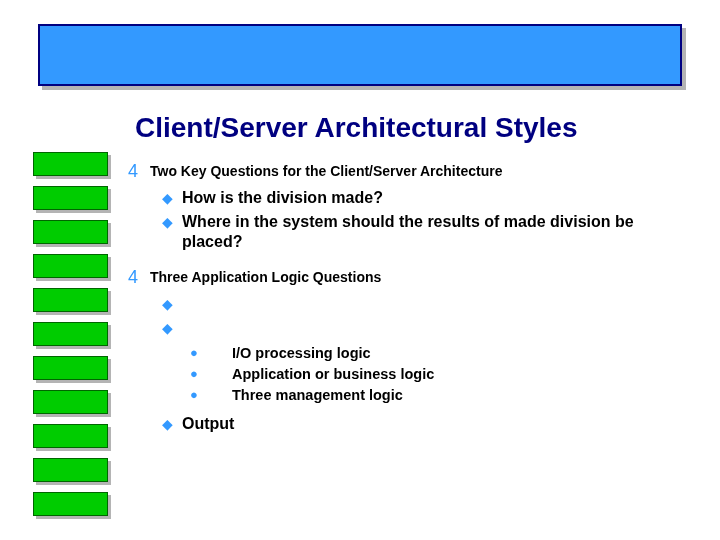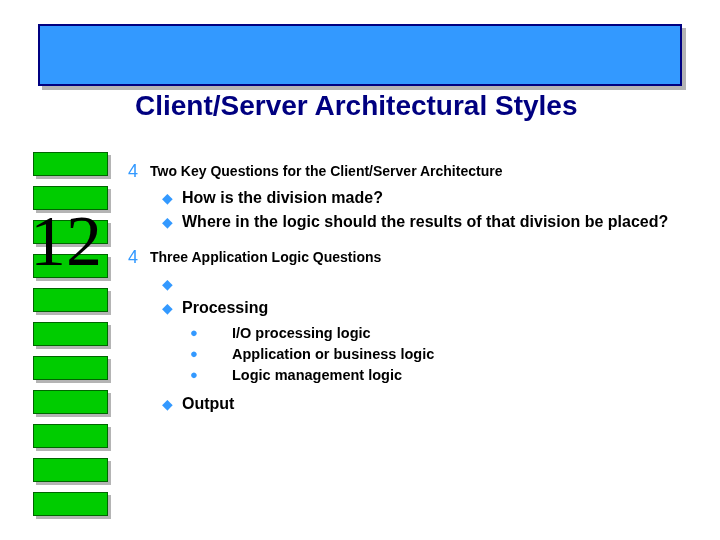--- a/index.html
+++ b/index.html
@@ -5,21 +5,21 @@
   * { box-sizing: border-box; margin: 0; padding: 0; }
   html, body { width: 720px; height: 540px; font-family: Arial, Helvetica, sans-serif; background: #fff; }
   .slide { position: relative; width: 720px; height: 540px; background: #fff; }
   .topbar-wrap { position: absolute; left: 38px; top: 24px; width: 644px; height: 62px; }
   .topbar-shadow { position: absolute; left: 4px; top: 4px; width: 644px; height: 62px; background: #b4b4b4; }
   .topbar { position: absolute; left: 0; top: 0; width: 644px; height: 62px; background: #3399ff; border: 2px solid #000080; }
   .greenbox { position: absolute; width: 75px; height: 24px; }
   .greenbox .gshadow { position: absolute; left: 3px; top: 3px; width: 75px; height: 24px; background: #b4b4b4; }
   .greenbox .gfill { position: absolute; left: 0; top: 0; width: 75px; height: 24px; background: #00cc00; border: 1px solid #006600; }
   .slide-number { position: absolute; left: 30px; top: 200px; font-family: "Times New Roman", Times, serif; font-size: 72px; font-weight: normal; color: #000; }
-  .title { position: absolute; left: 135px; top: 90px; width: 550px; font-size: 28px; font-weight: bold; color: #000080; }
+  .title { position: absolute; left: 135px; top: 112px; width: 550px; font-size: 28px; font-weight: bold; color: #000080; }
   .content { position: absolute; left: 128px; top: 160px; width: 560px; color: #000; }
   .l1 { margin-bottom: 6px; }
   .l1-row { display: flex; align-items: flex-start; }
   .l1 .b1 { flex: 0 0 22px; color: #3399ff; font-size: 18px; font-family: "Wingdings","Zapf Dingbats",sans-serif; line-height: 22px; }
   .l1 .t1 { font-size: 14px; font-weight: bold; line-height: 22px; }
   .l2-group { margin: 6px 0 14px 34px; }
   .l2 { display: flex; align-items: flex-start; margin-bottom: 4px; }
   .l2 .b2 { flex: 0 0 20px; color: #3399ff; font-size: 14px; line-height: 20px; }
   .l2 .t2 { font-size: 16px; font-weight: bold; line-height: 20px; }
   .l3-group { margin: 6px 0 10px 28px; }
@@ -75,68 +75,66 @@
     </div>
   <div class="greenbox" style="left:33px; top:458px;">
       <div class="gshadow"></div>
       <div class="gfill"></div>
     </div>
   <div class="greenbox" style="left:33px; top:492px;">
       <div class="gshadow"></div>
       <div class="gfill"></div>
     </div>
 
-  <div class="slide-number">12</div>
 
   <div class="title">Client/Server Architectural Styles</div>
 
   <div class="content">
 
     <div class="l1">
       <div class="l1-row">
         <span class="b1">4</span>
         <span class="t1">Two Key Questions for the Client/Server Architecture</span>
       </div>
       <div class="l2-group">
         <div class="l2">
           <span class="b2">◆</span>
           <span class="t2">How is the division made?</span>
         </div>
         <div class="l2">
           <span class="b2">◆</span>
-          <span class="t2">Where in the logic should the results of that division be placed?</span>
+          <span class="t2">Where in the system should the results of made division be placed?</span>
         </div>
       </div>
     </div>
 
     <div class="l1">
       <div class="l1-row">
         <span class="b1">4</span>
         <span class="t1">Three Application Logic Questions</span>
       </div>
       <div class="l2-group">
         <div class="l2">
           <span class="b2">◆</span>
         </div>
         <div class="l2">
           <span class="b2">◆</span>
-          <span class="t2">Processing</span>
         </div>
         <div class="l3-group">
           <div class="l3">
             <span class="b3">●</span>
             <span class="t3">I/O processing logic</span>
           </div>
           <div class="l3">
             <span class="b3">●</span>
             <span class="t3">Application or business logic</span>
           </div>
           <div class="l3">
             <span class="b3">●</span>
-            <span class="t3">Logic management logic</span>
+            <span class="t3">Three management logic</span>
           </div>
         </div>
         <div class="l2">
           <span class="b2">◆</span>
           <span class="t2">Output</span>
         </div>
       </div>
     </div>
 
   </div>

